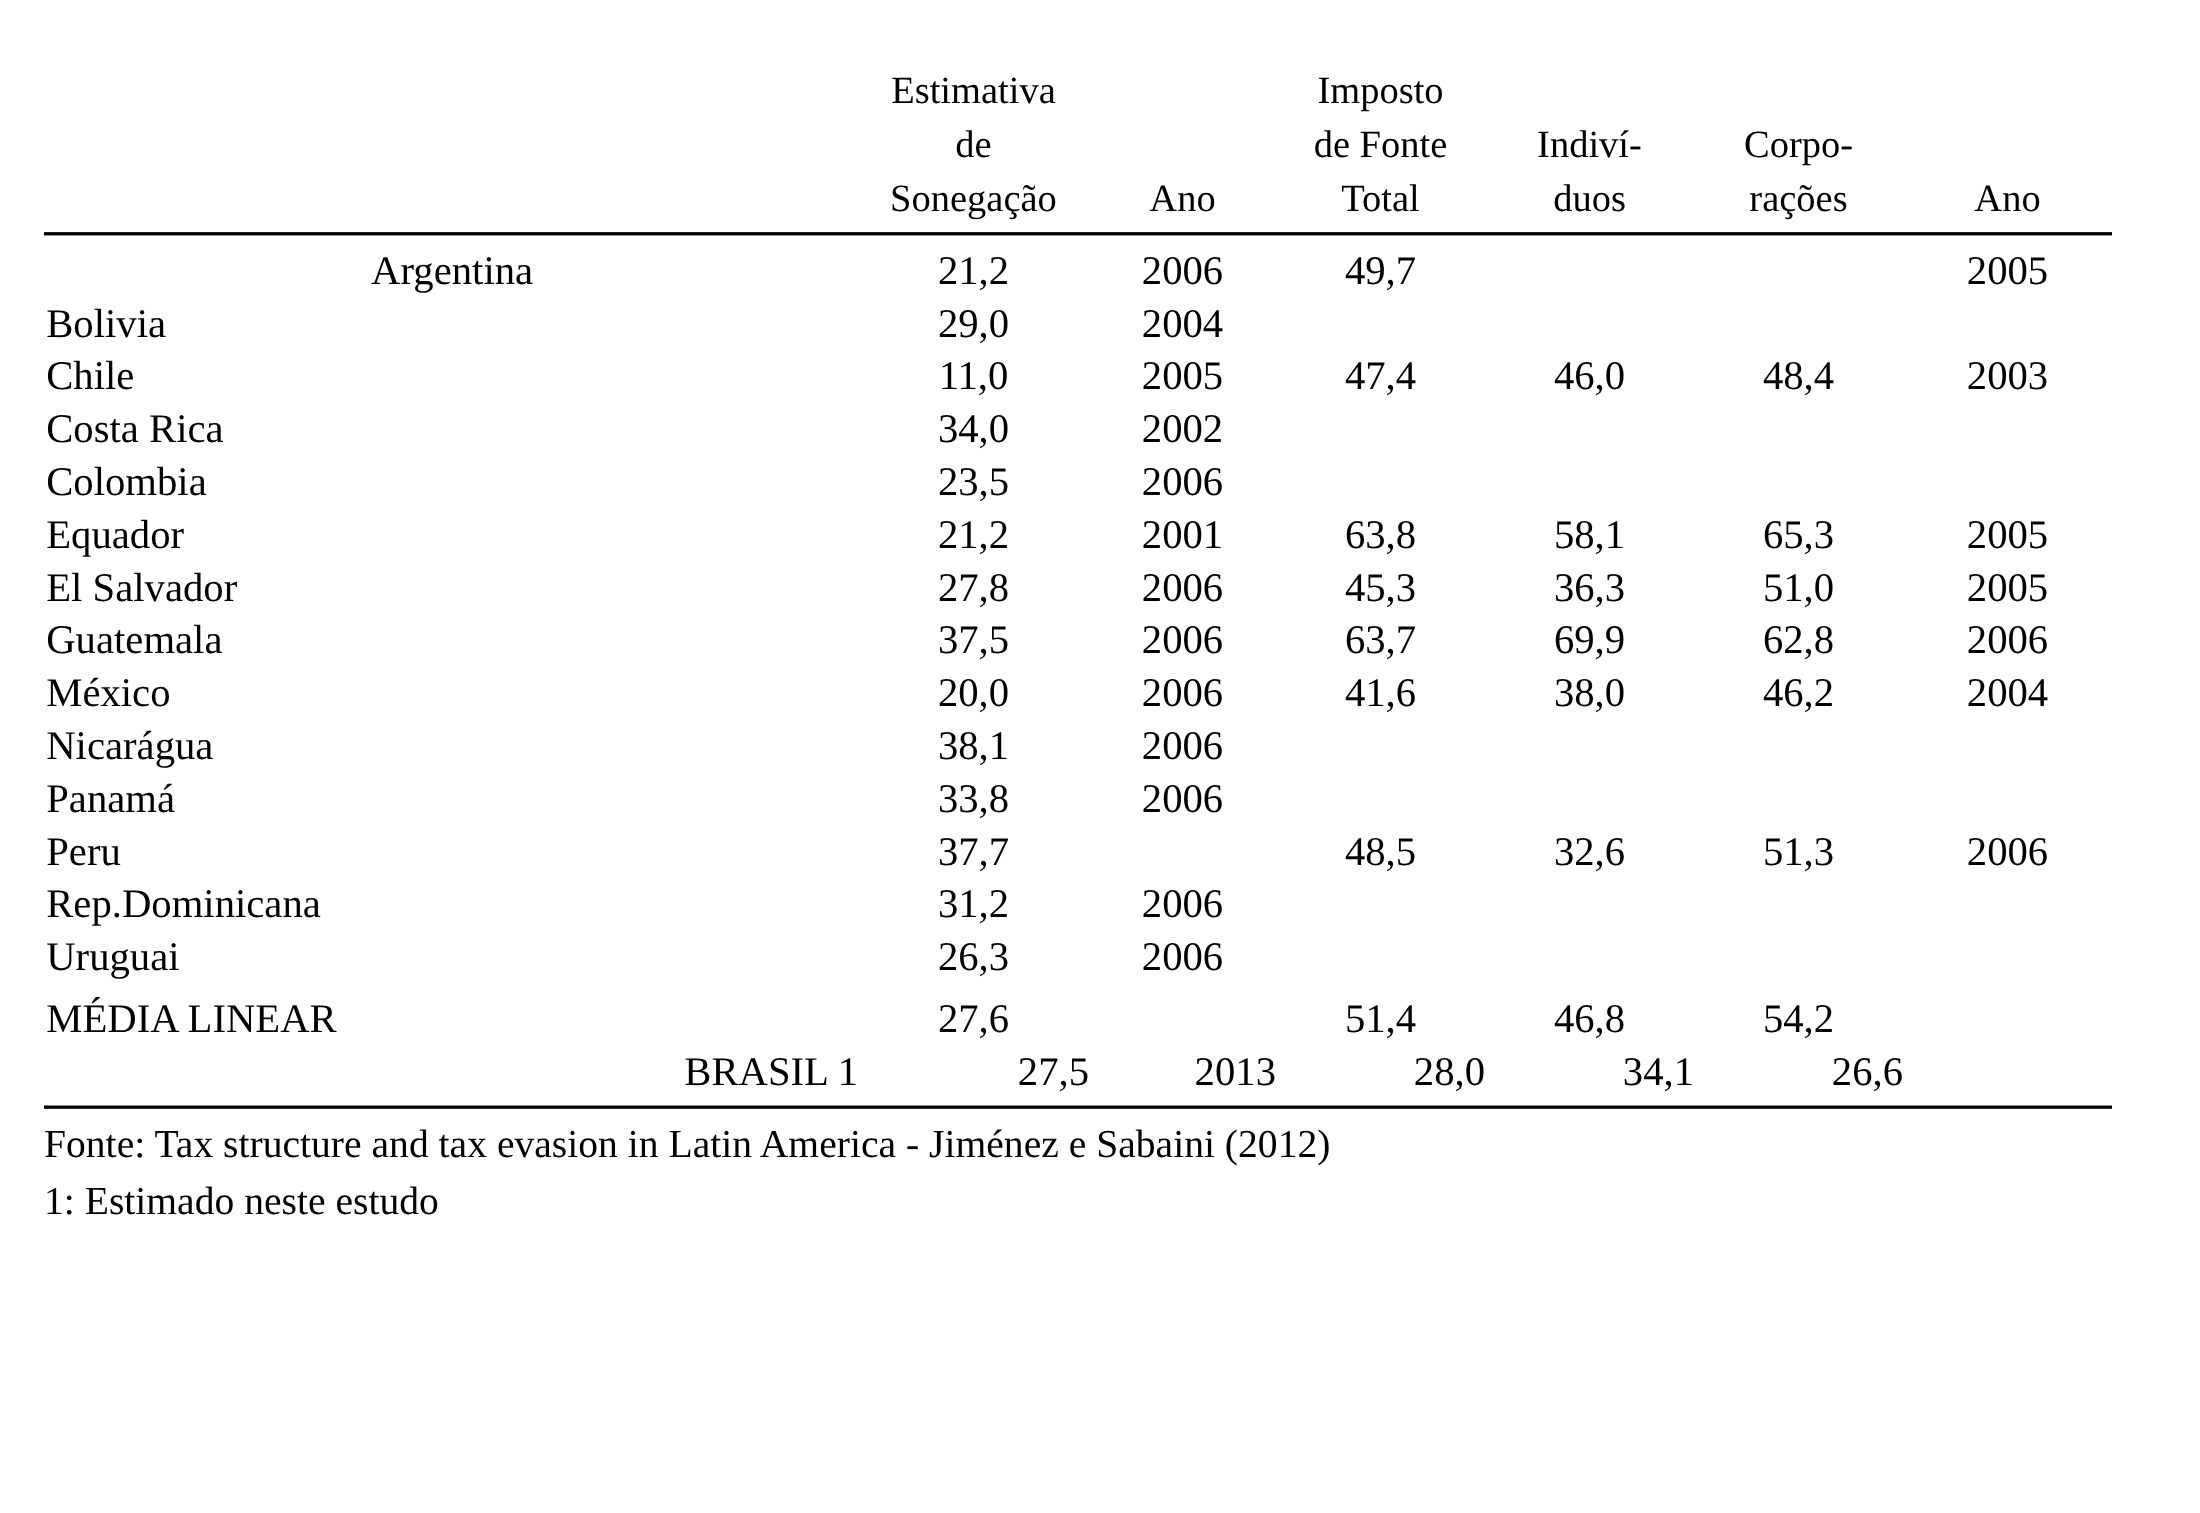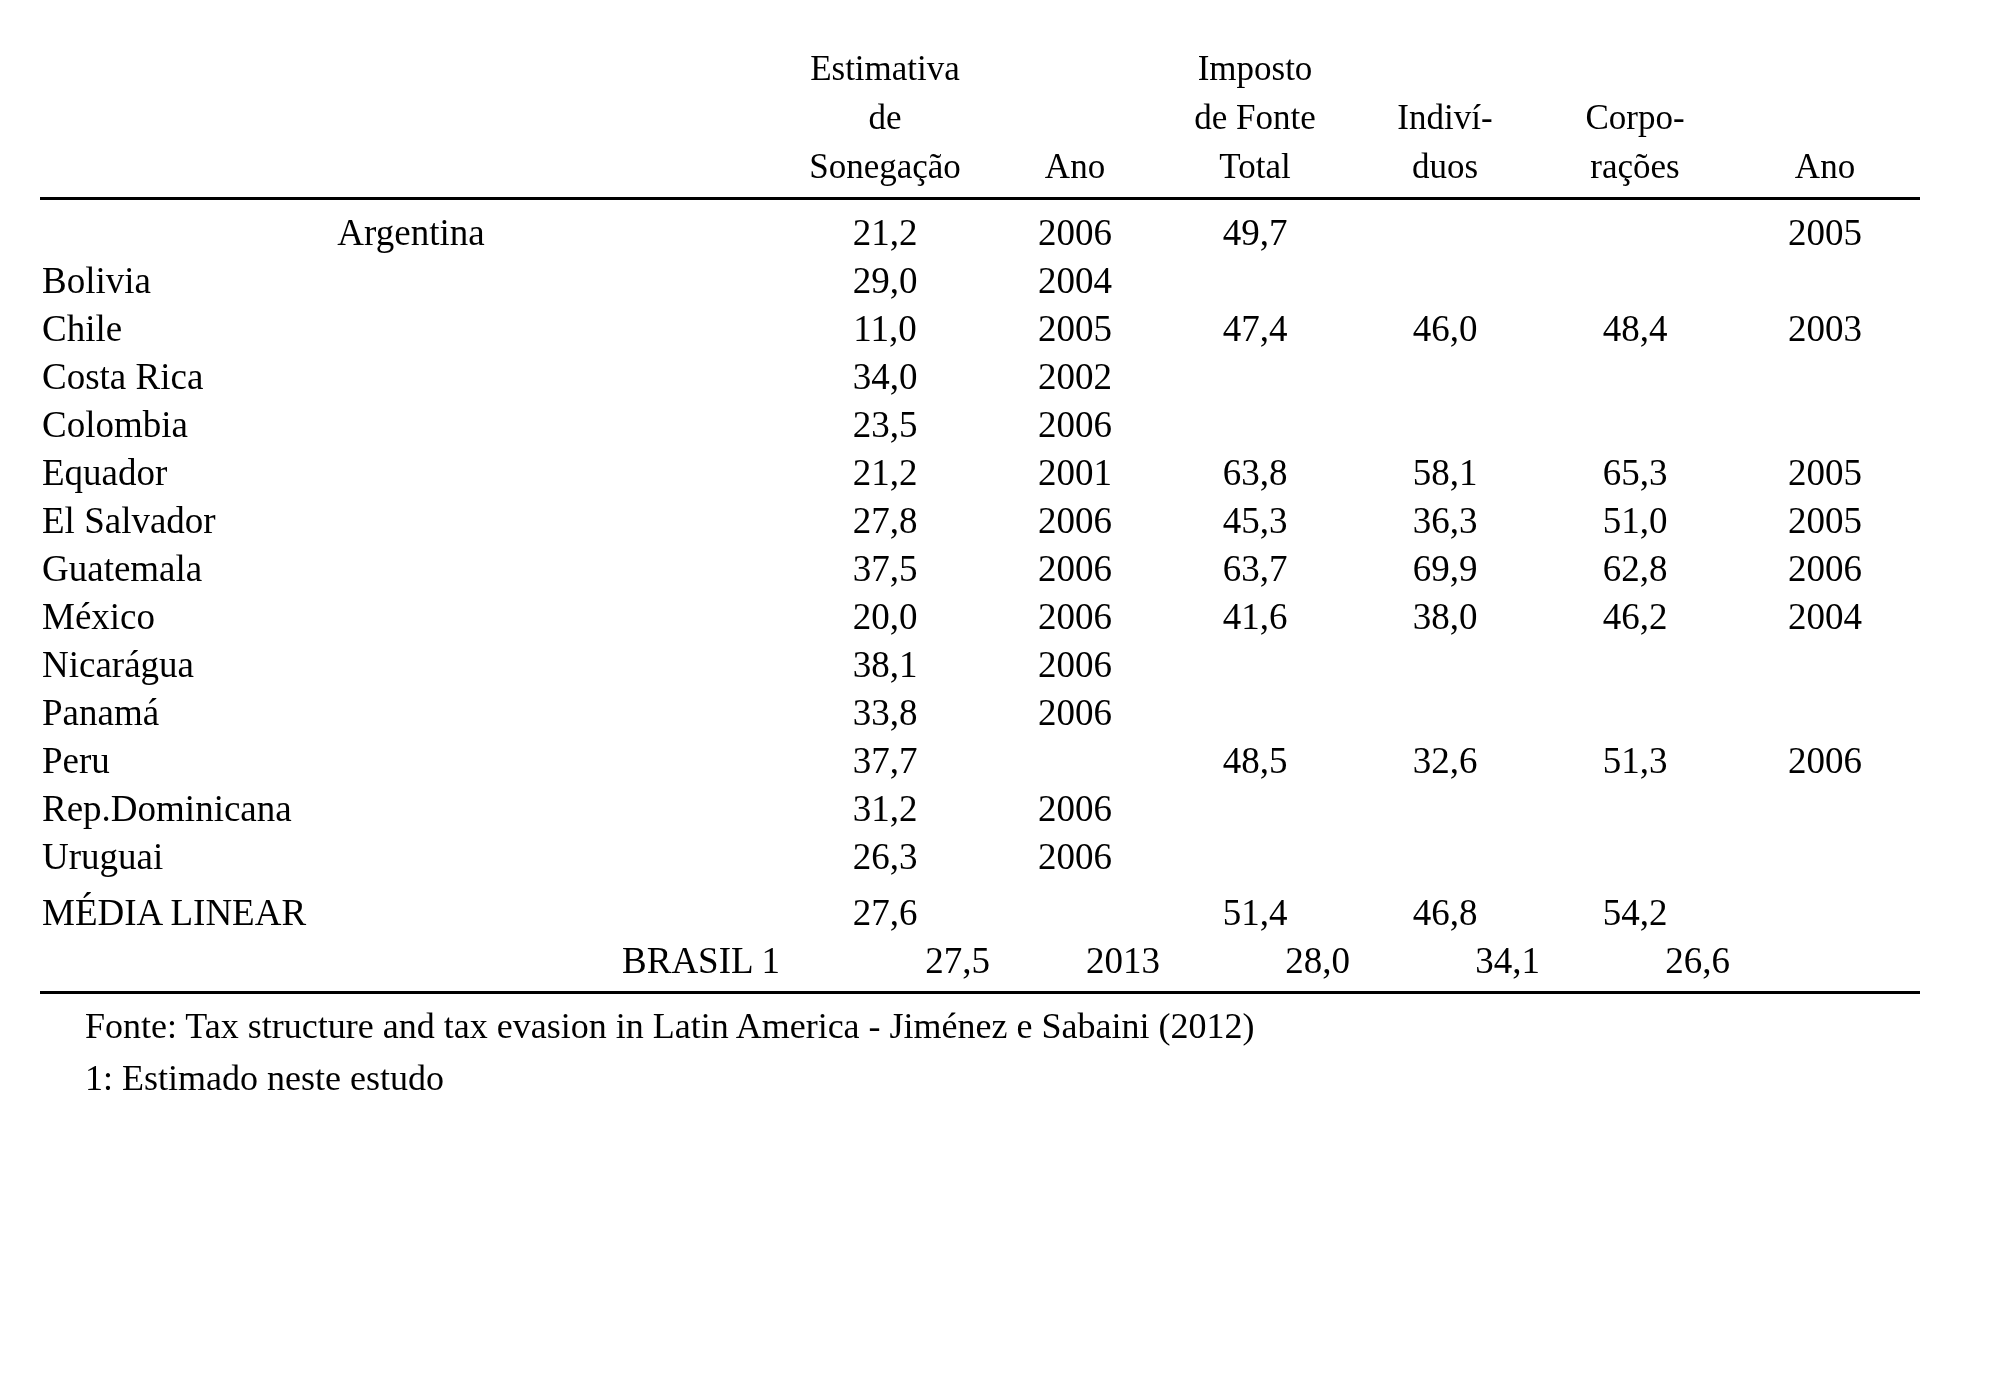--- a/index.html
+++ b/index.html
@@ -17,21 +17,21 @@
   .page {
     position: relative;
     width: 2000px;
     height: 1375px;
     box-sizing: border-box;
     padding: 0 40px;
   }
   table.tbl {
     border-collapse: collapse;
     width: 1880px;
-    margin-top: 44px;
+    margin-top: 58px;
     table-layout: fixed;
   }
   table.tbl col.c-name  { width: 740px; }
   table.tbl col.c-son   { width: 210px; }
   table.tbl col.c-ano1  { width: 170px; }
   table.tbl col.c-tot   { width: 190px; }
   table.tbl col.c-ind   { width: 190px; }
   table.tbl col.c-corp  { width: 190px; }
   table.tbl col.c-ano2  { width: 190px; }
 
@@ -63,21 +63,20 @@
     padding-left: 2px;
   }
   tbody tr.first-data td { padding-top: 9px; text-align: center; }
   tbody tr.bold td { font-weight: normal; }
   tbody tr.avg-row td { padding-top: 8px; }
   tbody tr.last-row td { border-bottom: 3px solid #000; padding-bottom: 6px; text-align: right; }
 
   .footnotes {
     width: 1880px;
     margin-top: 6px;
-    margin-left: 45px;
   }
   .footnotes div {
     font-size: 36px;
     line-height: 52px;
     white-space: nowrap;
   }
 </style>
 </head>
 <body>
 

